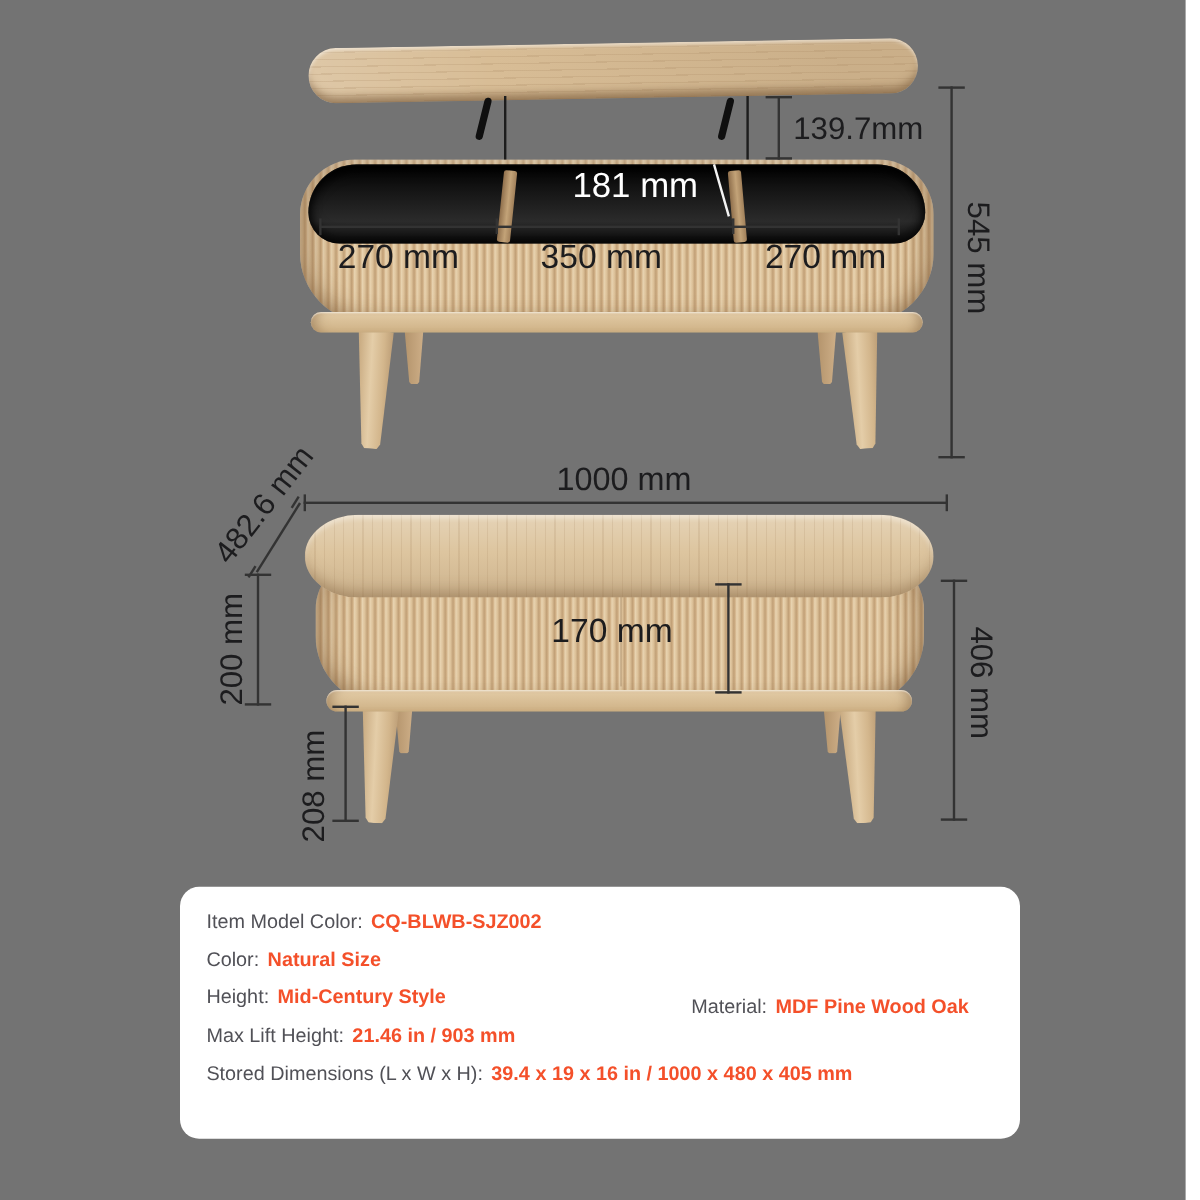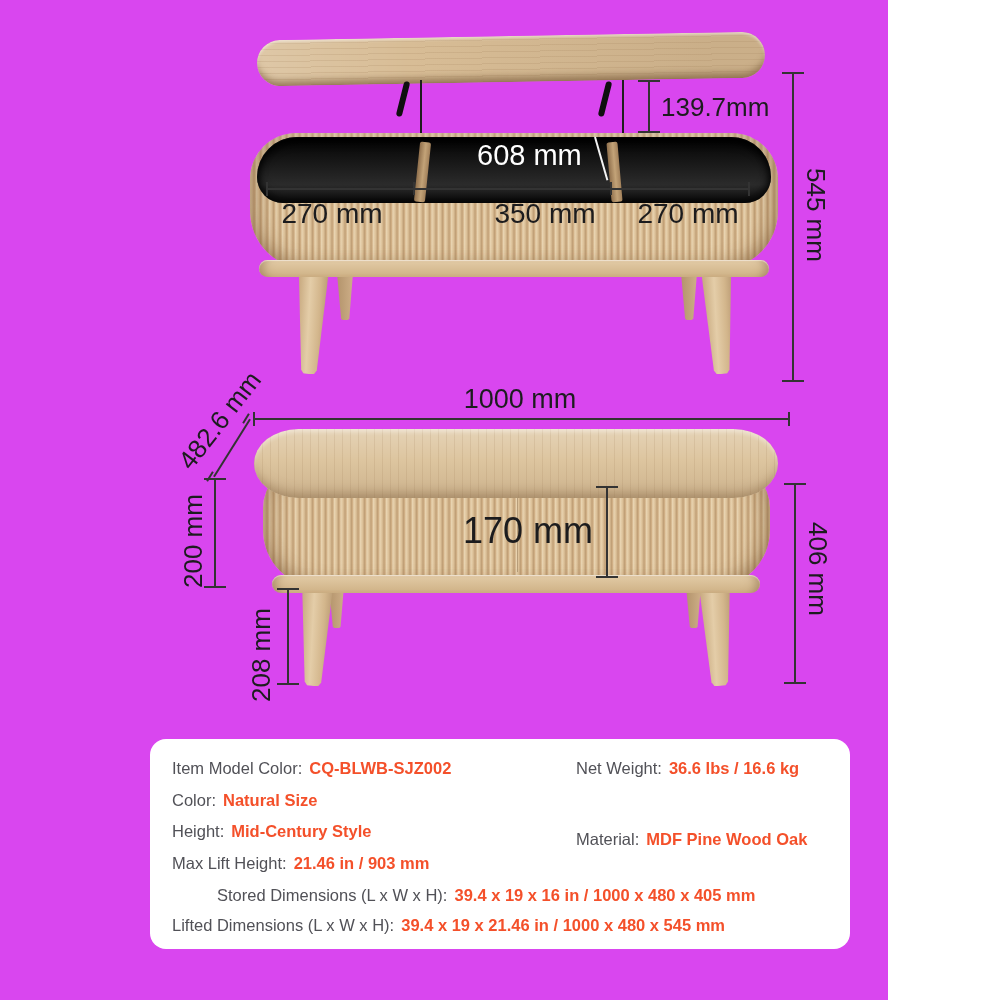--- a/index.html
+++ b/index.html
@@ -1,18 +1,18 @@
 <!DOCTYPE html>
 <html><head>
 <meta charset="utf-8">
 <style>
   html,body{margin:0;padding:0;}
   .page{
-    position:relative;width:888px;height:1000px;overflow:hidden;
-    background:#d946ef;
+    position:relative;width:988px;height:1000px;overflow:hidden;
+    background:#737373;
     font-family:"Liberation Sans", sans-serif;
     -webkit-font-smoothing:antialiased;
   }
   .abs{position:absolute;}
 
   
   .dim-v{position:absolute;width:2px;background:#333;}
   .dim-v::before,.dim-v::after{content:"";position:absolute;left:-10px;width:22px;height:2px;background:#333;}
   .dim-v::before{top:0}.dim-v::after{bottom:0}
   .dim-h{position:absolute;height:2px;background:#333;}
@@ -124,28 +124,28 @@
       </div>
     </div>
     <div class="abs wood-band" style="left:259px;top:260px;width:510px;height:17px;border-radius:9px;"></div>
 
     <div class="dim-v" style="left:648px;top:80px;height:53px;"></div>
     <div class="dim-label" style="left:661px;top:92px;font-size:26px;">139.7mm</div>
 
     <div class="dim-v" style="left:792px;top:72px;height:310px;"></div>
     <div class="dim-label vert-down" style="left:800px;top:168px;height:130px;font-size:26px;">545 mm</div>
 
-    <div class="dim-label" style="left:477px;top:139px;font-size:29px;color:#ffffff;">608 mm</div>
+    <div class="dim-label" style="left:477px;top:139px;font-size:29px;color:#ffffff;">181 mm</div>
     <div class="white-diag" style="left:594px;top:137px;height:45px;transform:rotate(-16deg);"></div>
 
     <div class="dim-h" style="left:266px;top:188px;width:484px;"></div>
     <div class="tick-v" style="left:413px;top:182px;"></div>
     <div class="tick-v" style="left:610px;top:182px;"></div>
     <div class="dim-label center" style="left:268px;top:198px;width:128px;font-size:28px;">270 mm</div>
-    <div class="dim-label center" style="left:464px;top:198px;width:132px;font-size:28px;padding-left:15px;">350 mm</div>
+    <div class="dim-label center" style="left:435px;top:198px;width:132px;font-size:28px;">350 mm</div>
     <div class="dim-label center" style="left:624px;top:198px;width:128px;font-size:28px;">270 mm</div>
   </div>
 
   <div>
 
     <div class="dim-label center" style="left:415px;top:384px;width:210px;text-align:center;">1000 mm</div>
     <div class="dim-h" style="left:253px;top:418px;width:537px;"></div>
 
     <div class="dim-label center" style="left:145px;top:405px;width:150px;font-size:26px;transform:rotate(-52deg);">482.6 mm</div>
     <div class="abs" style="left:198px;top:447px;width:68px;height:2px;background:#333;transform:rotate(122deg);"></div>
@@ -160,21 +160,21 @@
     <div class="abs bt-body wood-flute">
       <div class="bt-seam"></div>
     </div>
     <div class="abs bt-top wood-slab"></div>
     <div class="abs wood-band" style="left:272px;top:575px;width:488px;height:18px;border-radius:9px;"></div>
 
     <div class="dim-v" style="left:214px;top:478px;height:110px;"></div>
     <div class="dim-label vert-up" style="left:178px;top:480px;height:108px;font-size:26px;">200 mm</div>
 
     <div class="dim-v" style="left:606px;top:486px;height:92px;"></div>
-    <div class="dim-label center" style="left:462px;top:510px;width:132px;font-size:36px;">170 mm</div>
+    <div class="dim-label center" style="left:444px;top:510px;width:132px;font-size:28px;">170 mm</div>
 
     <div class="dim-v" style="left:794px;top:483px;height:201px;"></div>
     <div class="dim-label vert-down" style="left:802px;top:522px;height:130px;font-size:26px;">406 mm</div>
 
     <div class="dim-v" style="left:287px;top:588px;height:97px;"></div>
     <div class="dim-label vert-up" style="left:246px;top:590px;height:112px;font-size:26px;">208 mm</div>
   </div>
 
   <div class="abs spec-panel">
     <div class="spec-row" style="left:22px;top:18px;">
@@ -182,28 +182,22 @@
     </div>
     <div class="spec-row" style="left:22px;top:50px;">
       <span class="spec-label">Color:</span><span class="spec-value">Natural Size</span>
     </div>
     <div class="spec-row" style="left:22px;top:81px;">
       <span class="spec-label">Height:</span><span class="spec-value">Mid-Century Style</span>
     </div>
     <div class="spec-row" style="left:22px;top:113px;">
       <span class="spec-label">Max Lift Height:</span><span class="spec-value">21.46 in / 903 mm</span>
     </div>
-    <div class="spec-row" style="left:22px;top:145px;margin-left:45px;">
+    <div class="spec-row" style="left:22px;top:145px;">
       <span class="spec-label">Stored Dimensions (L x W x H):</span><span class="spec-value">39.4 x 19 x 16 in / 1000 x 480 x 405 mm</span>
     </div>
-    <div class="spec-row" style="left:22px;top:175px;">
-      <span class="spec-label">Lifted Dimensions (L x W x H):</span><span class="spec-value">39.4 x 19 x 21.46 in / 1000 x 480 x 545 mm</span>
-    </div>
-
-    <div class="spec-row" style="left:426px;top:18px;">
-      <span class="spec-label">Net Weight:</span><span class="spec-value">36.6 lbs / 16.6 kg</span>
-    </div>
+
     <div class="spec-row" style="left:426px;top:50px;margin-top:39px;">
       <span class="spec-label">Material:</span><span class="spec-value">MDF Pine Wood Oak</span>
     </div>
   </div>
 
 </div>
 
 </body></html>

